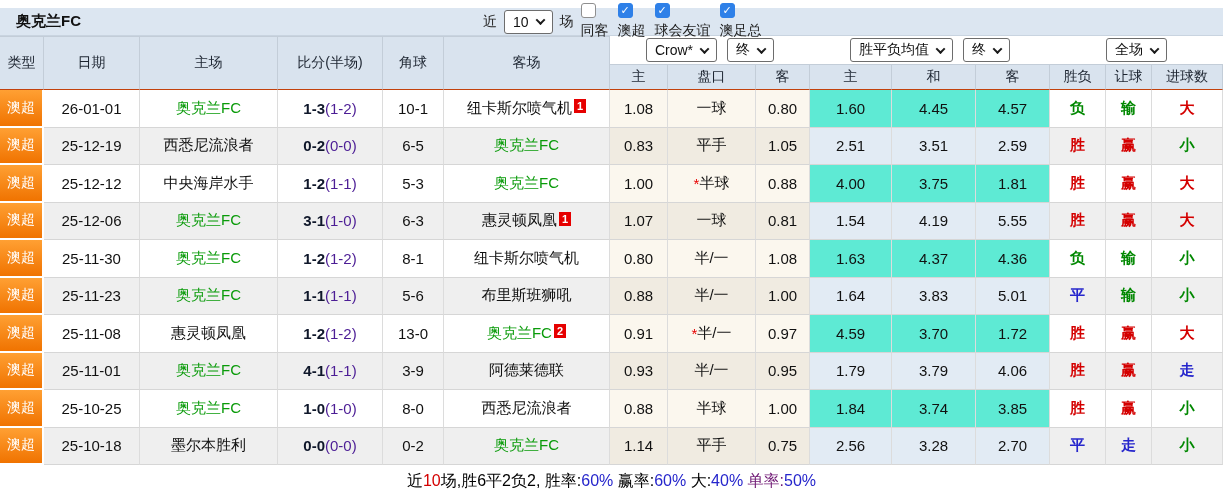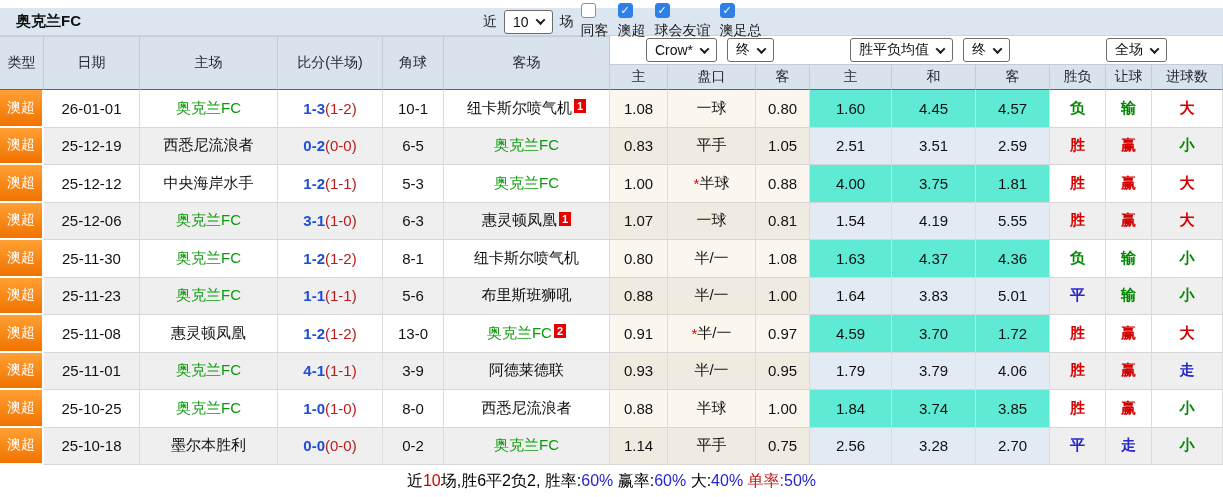--- a/index.html
+++ b/index.html
@@ -70,22 +70,22 @@
   .c-odds.even { background: #f0ebe1; }
   .c-avg.odd { background: #5eead4; }
   .c-avg.even { background: #e2ebf4; }
   .c-league {
     background: linear-gradient(180deg, #ffa033, #f07300) !important;
     color: #fff; font-size: 14px;
     border-right: 2px solid #fff; border-bottom: 2px solid #fff;
   }
   .c-res { font-weight: bold; }
   .focus-team { color: #0a9b0a; }
-  .score-main { color: #1d4ed8; font-weight: bold; }
-  .score-half { color: #b91c1c; }
+  .score-main { color: #0f172a; font-weight: bold; }
+  .score-half { color: #4c1d95; }
   .star { color: #e60000; }
   .badge {
     display: inline-block; background: #e60000; color: #fff; font-size: 11px; font-weight: bold;
     line-height: 14px; padding: 0 3px; margin-left: 2px; transform: translateY(-2px);
   }
 
   
   .footer {
     height: 32px; display: flex; align-items: center; justify-content: center;
     font-size: 16px; color: #000; background: #fff;
@@ -399,17 +399,17 @@
 
   <div class="footer" id="footer">
       <span style="color: rgb(0, 0, 0); white-space: pre;">近</span>
       <span style="color: rgb(212, 0, 0); white-space: pre;">10</span>
       <span style="color: rgb(0, 0, 0); white-space: pre;">场,胜6平2负2, 胜率:</span>
       <span style="color: rgb(38, 38, 204); white-space: pre;">60%</span>
       <span style="color: rgb(0, 0, 0); white-space: pre;"> 赢率:</span>
       <span style="color: rgb(38, 38, 204); white-space: pre;">60%</span>
       <span style="color: rgb(0, 0, 0); white-space: pre;"> 大:</span>
       <span style="color: rgb(38, 38, 204); white-space: pre;">40%</span>
-      <span style="color: #b91c1c; white-space: pre;"> 单率:</span>
+      <span style="color: #701a75; white-space: pre;"> 单率:</span>
       <span style="color: rgb(38, 38, 204); white-space: pre;">50%</span>
     </div>
 
 </div>
 
 </body></html>

